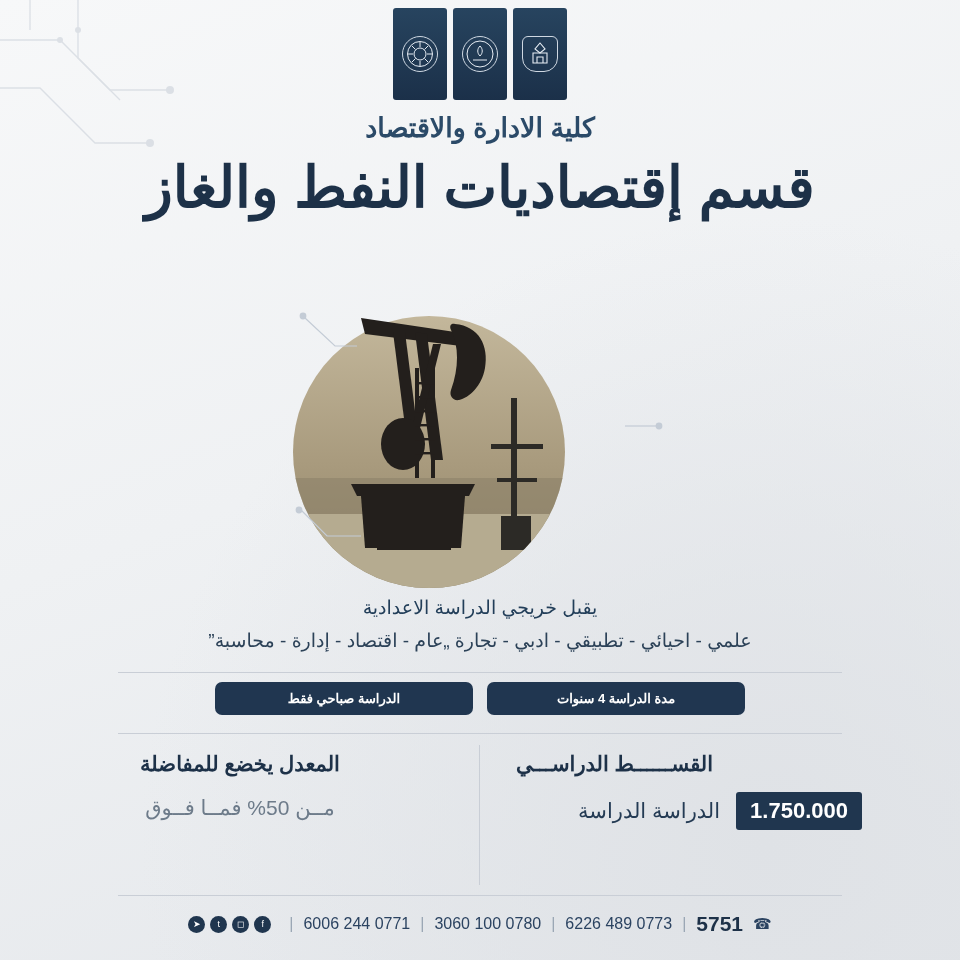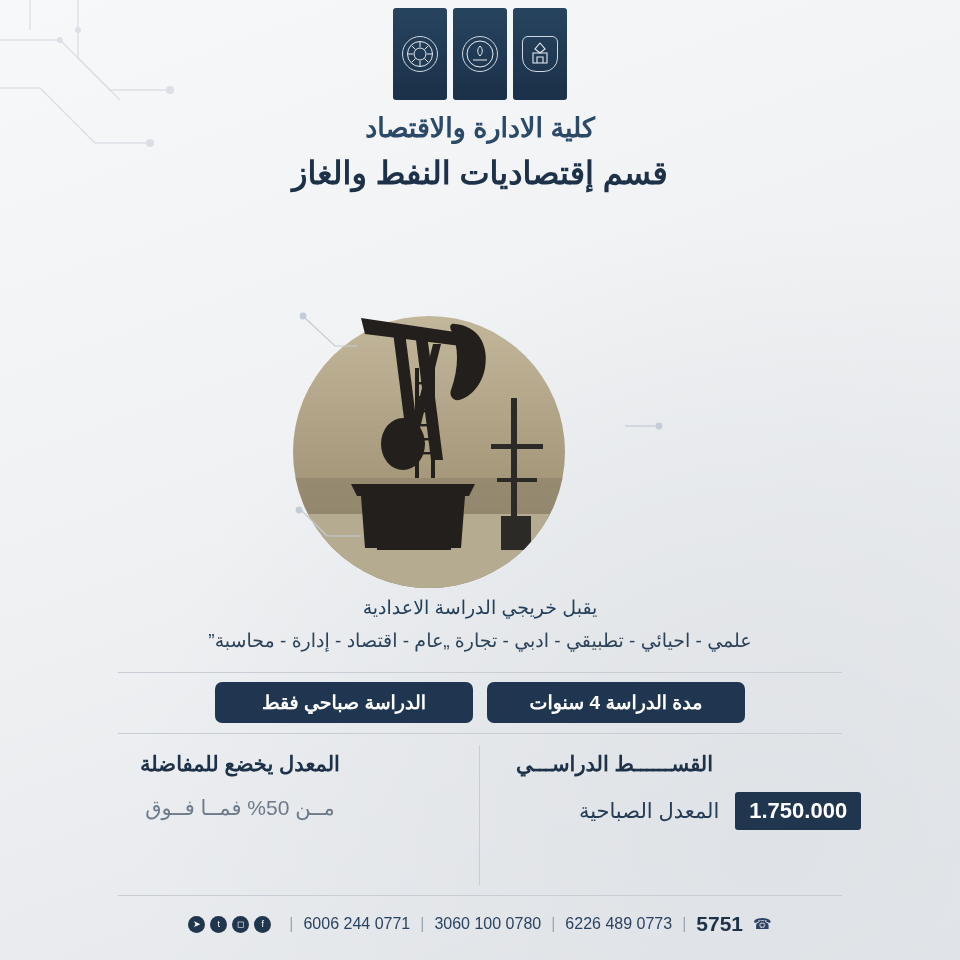--- a/index.html
+++ b/index.html
@@ -42,21 +42,21 @@
   }
   .logo-card:nth-child(1) .logo-emblem { border-radius: 6px 6px 14px 14px; }
 
   
   .title-block { position: absolute; top: 112px; width: 100%; text-align: center; }
   .t-faculty {
     font-size: 27px; font-weight: bold; color: #2b4a68; letter-spacing: 0px;
   }
   .t-dept {
     margin-top: 10px;
-    font-size: 32px; font-weight: bold; color: #1d3148;
+    font-size: 57px; font-weight: bold; color: #1d3148;
   }
 
   
   .photo-wrap {
     position: absolute; top: 248px; left: 50%; transform: translateX(-50%);
     width: 430px; height: 340px;
   }
   
   .scene { position: absolute; inset: 0; }
 
@@ -71,21 +71,21 @@
   }
 
   .pills {
     position: absolute; top: 682px; left: 0; right: 0;
     display: flex; justify-content: center; gap: 14px;
   }
   .pill {
     min-width: 258px; text-align: center;
     padding: 9px 18px; border-radius: 7px;
     background: #1f3consultant; background: #203650;
-    color: #ffffff; font-size: 19px; font-weight: bold;
+    color: #ffffff; font-size: 13px; font-weight: bold;
   }
 
   
   .info-row { position: absolute; top: 752px; left: 0; right: 0; display: flex; }
   .info-col { flex: 1; padding: 0 36px; }
   .col-right { text-align: left; }
   .col-left { text-align: center; }
   .vline { position: absolute; top: 745px; right: 50%; width: 1px; height: 140px; background: #c9ced6; }
 
   .head-strong {
@@ -257,21 +257,21 @@
     <div class="pill">الدراسة صباحي فقط</div>
   </div>
 
   <div class="divider" style="top:733px"></div>
 
   <div class="info-row">
     <div class="info-col col-right">
       <div class="head-strong">القســــــط الدراســـي</div>
       <div class="fee-line">
         <div class="fee-badge">1.750.000</div>
-        <div class="fee-label">المعدل الصباحية</div>
+        <div class="fee-label">الدراسة الدراسة</div>
       </div>
     </div>
     <div class="info-col col-left">
       <div class="head-strong">المعدل يخضع للمفاضلة</div>
       <div class="sub-muted">مــن 50% فمــا فــوق</div>
     </div>
   </div>
   <div class="vline"></div>
 
   <div class="foot-div"></div>

